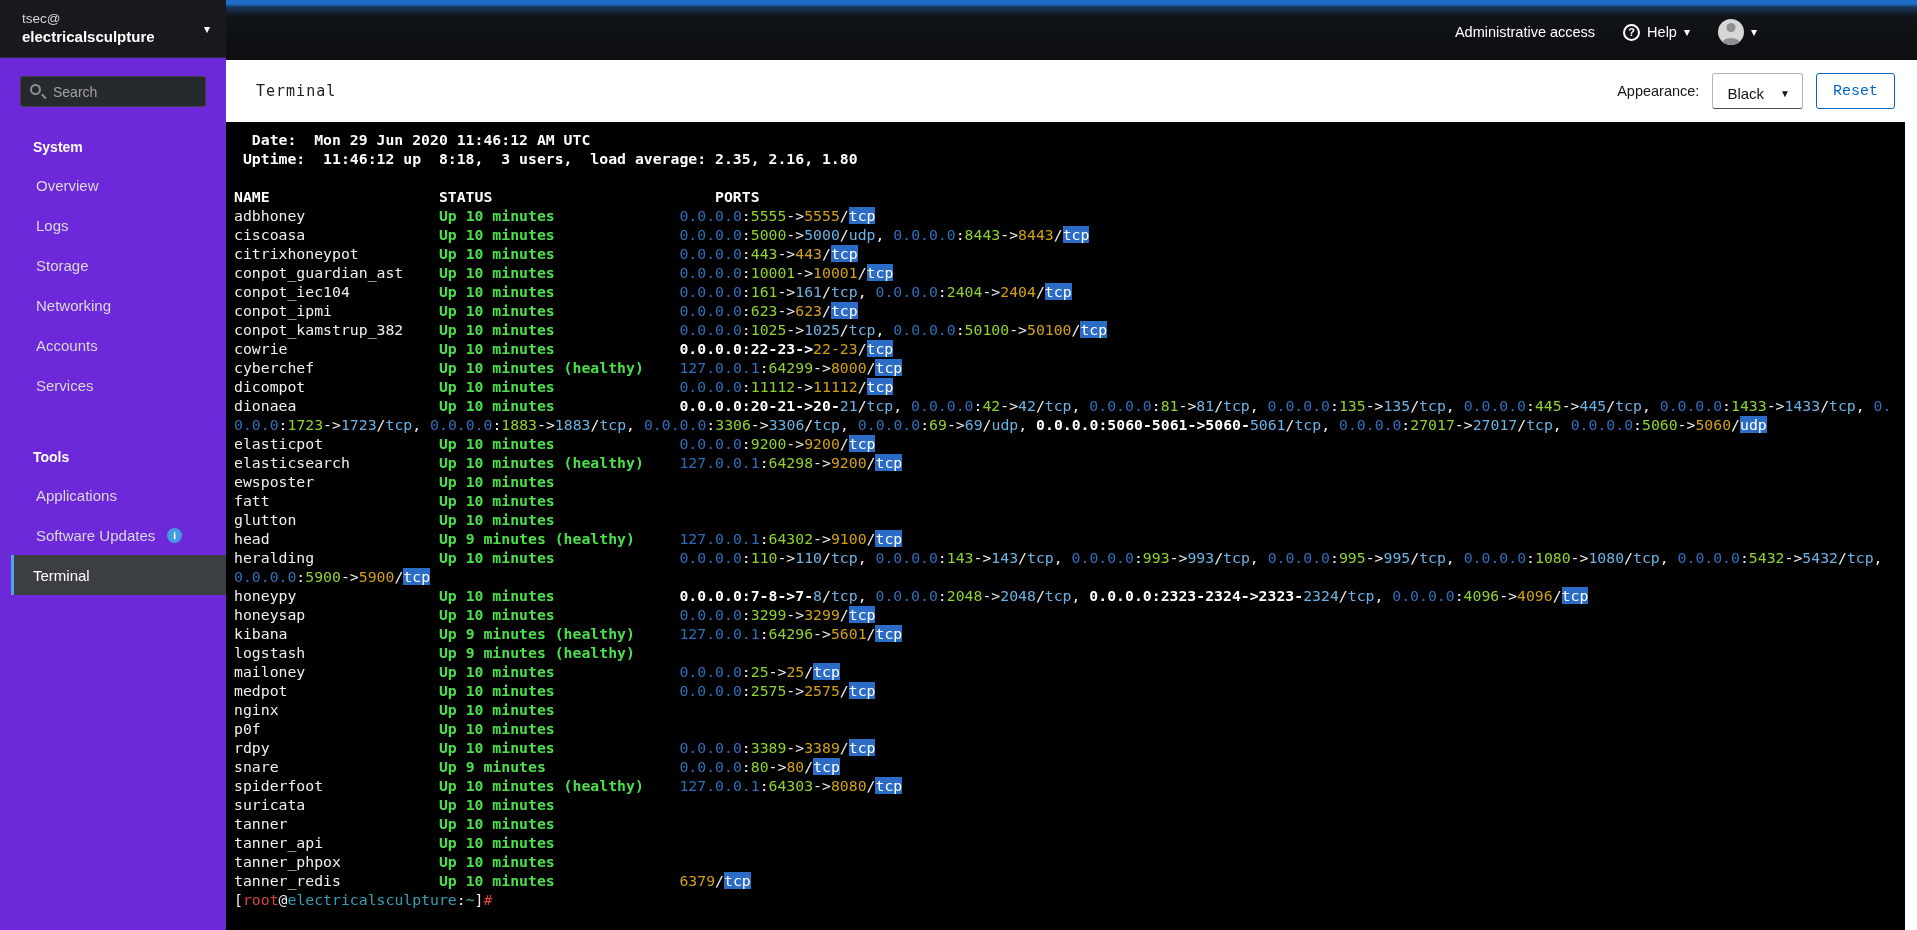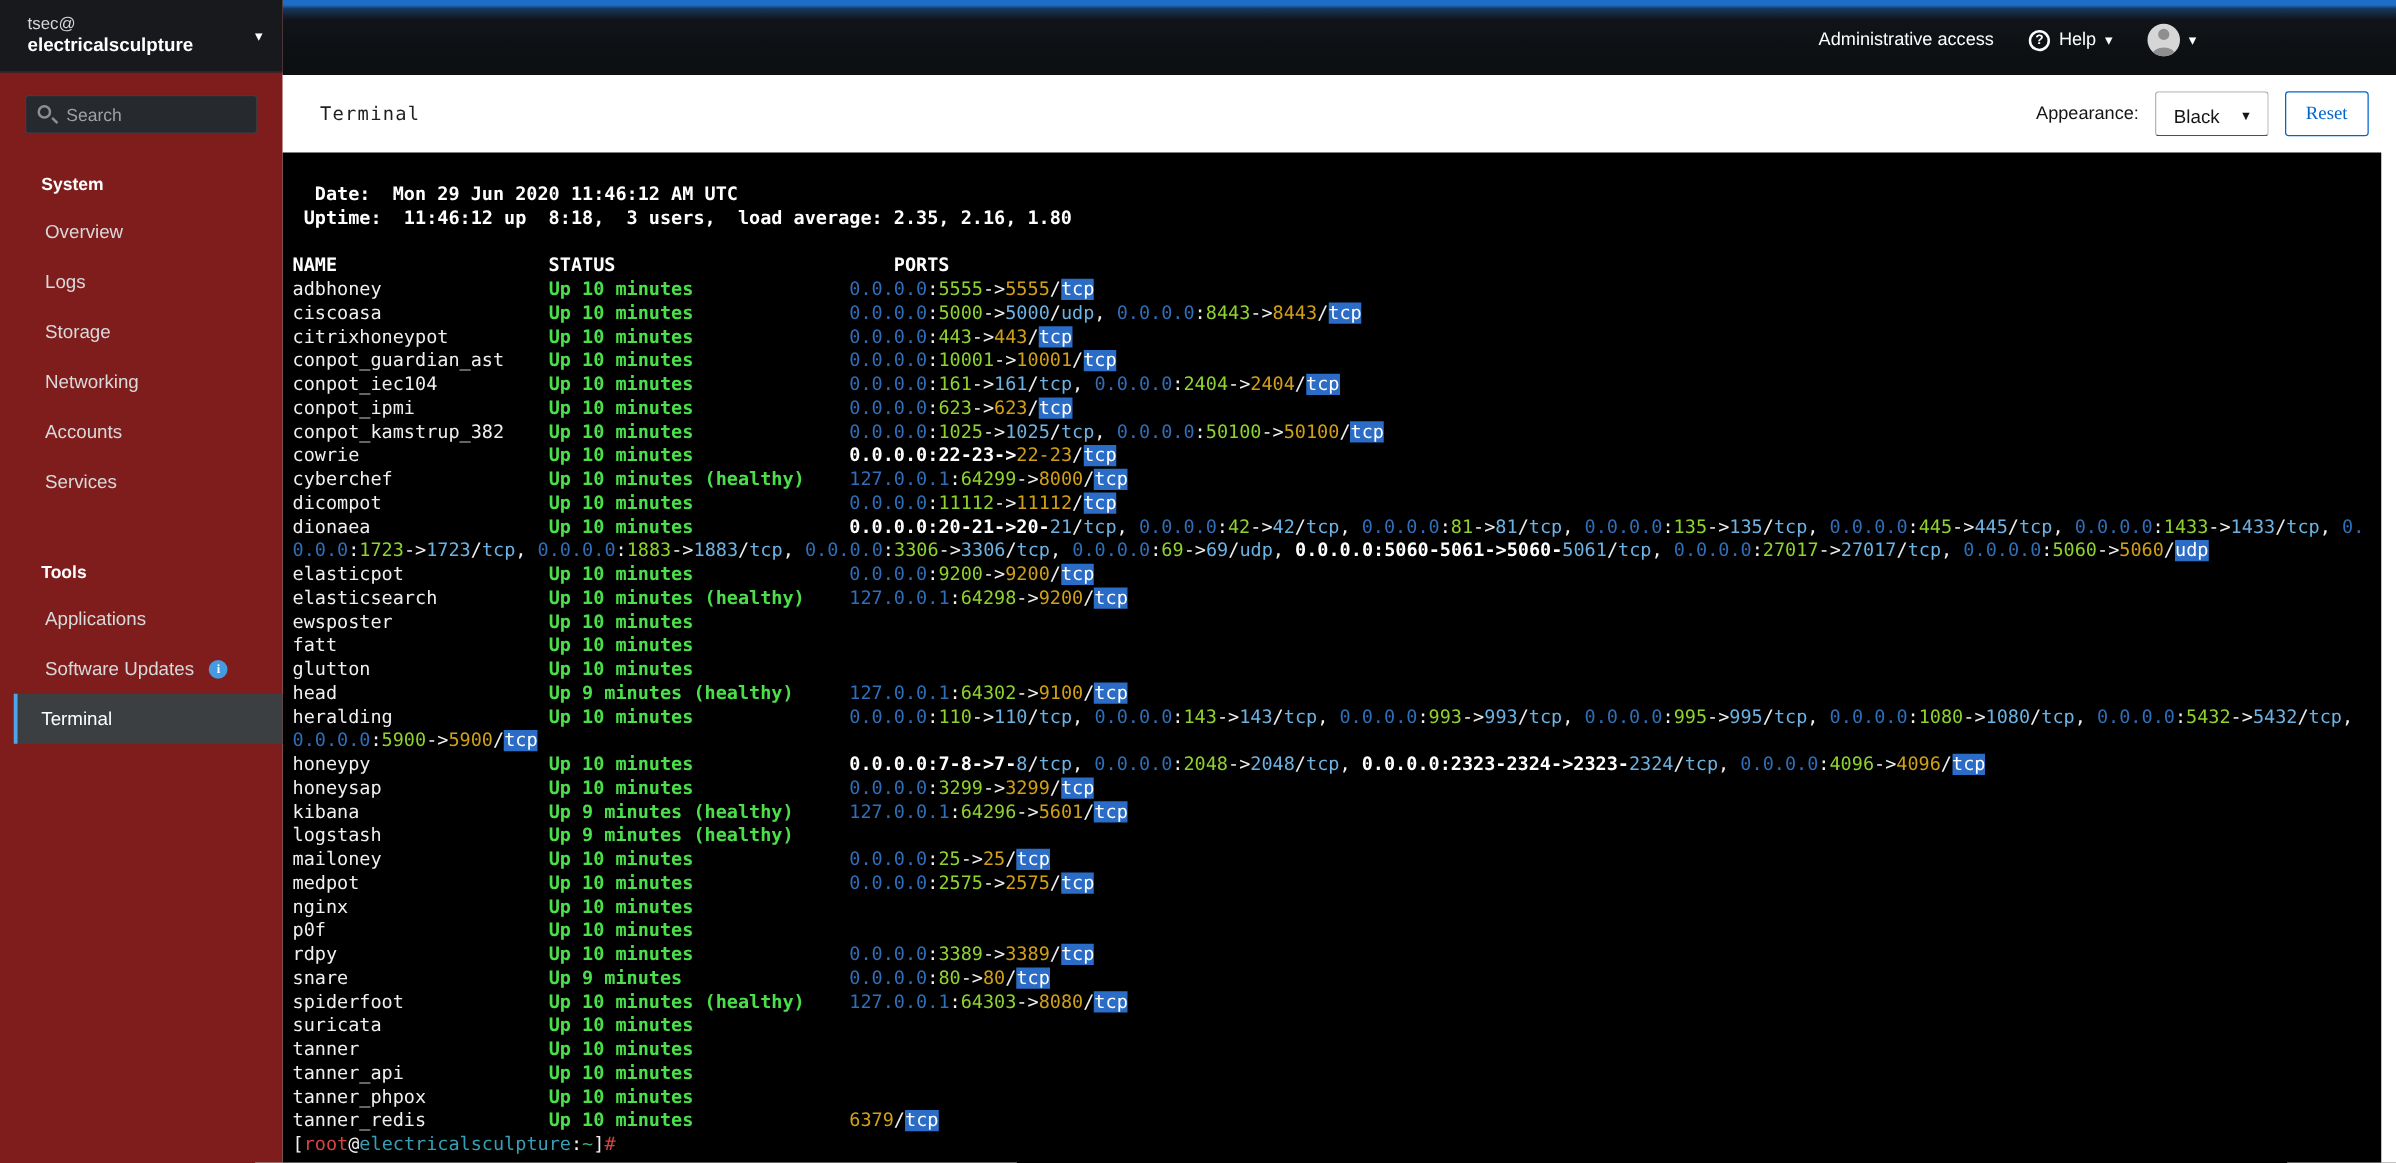--- a/index.html
+++ b/index.html
@@ -5,21 +5,21 @@
   :root{
     --accent-blue:#1e6ec8; --nav-active-border:#4fa5e8; --button-blue:#0066cc;
     --term-green:#4be04b; --term-src-green:#8fd42e; --term-ip-blue:#2f6fba;
     --term-light-blue:#6cb3e4; --term-orange:#d2a016; --term-highlight-bg:#2a6cc6;
     --prompt-red:#d64540; --prompt-teal:#35a0b5; --prompt-tilde-green:#3da873;
   }
   *{margin:0;padding:0;box-sizing:border-box}
   html,body{width:1917px;height:930px;overflow:hidden;background:#fff;
     font-family:"Liberation Sans",sans-serif;}
   
-  .sidebar{position:absolute;left:0;top:0;width:226px;height:930px;background:#7f1d1d;z-index:5;}
+  .sidebar{position:absolute;left:0;top:0;width:226px;height:930px;background:#6d28d9;z-index:5;}
   .account{height:58px;background:#17191c;border-bottom:1px solid #2b2e33;position:relative;
     padding:10px 18px 0 22px;cursor:pointer;}
   .acct-user{color:#d5d6d7;font-size:13.5px;line-height:17px;}
   .acct-host{color:#fff;font-size:15px;font-weight:700;line-height:20px;}
   .caret{color:#fff;font-size:12px;}
   .account .caret{position:absolute;right:16px;top:22px;}
   .search-wrap{position:relative;margin:18px 20px 6px 20px;}
   .search-wrap input{width:100%;height:31px;background:#26292e;border:1px solid #3c3f44;
     border-radius:3px;color:#d5d6d7;font-size:14px;padding:0 19px 0 32px;outline:none;}
   .search-wrap input::placeholder{color:#9fa2a5;}
@@ -57,24 +57,24 @@
   .page-title{font-family:"DejaVu Sans Mono","Liberation Mono",monospace;font-size:15px;
     color:#1f1f1f;padding-left:30px;letter-spacing:1px;}
   .header-right{margin-left:auto;display:flex;align-items:center;gap:13px;padding-right:22px;justify-content:flex-end;}
   .appearance-label{font-size:14.5px;color:#151515;}
   .select-box{display:flex;align-items:center;gap:16px;background:#fff;border:1px solid #b5b5b5;
     border-bottom:1px solid #4f4f4f;border-radius:3px;height:36px;padding:4px 12px 0 14px;
     font-size:15px;color:#151515;cursor:pointer;}
   .select-box .sel-caret{font-size:10px;color:#151515;}
   .reset-btn{height:36px;padding:0 16px;background:#fff;border:1px solid var(--button-blue);
     color:var(--button-blue);font-size:15px;border-radius:3px;cursor:pointer;
-    font-family:Liberation Serif, serif;}
+    font-family:Liberation Mono, monospace;}
   
   .terminal{position:absolute;left:226px;top:122px;right:12px;bottom:0;background:#000;
-    padding:24px 0 0 8px;overflow:hidden;cursor:text;}
+    padding:8px 0 0 8px;overflow:hidden;cursor:text;}
   .tline{white-space:pre;height:19px;line-height:19px;font-size:14.8px;
     font-family:"DejaVu Sans Mono","Liberation Mono",monospace;}
   .t-w{color:#f0f0f0;}
   .t-b{color:#fff;font-weight:700;}
   .t-st{color:var(--term-green);font-weight:700;}
   .t-sg{color:var(--term-src-green);}
   .t-ip{color:var(--term-ip-blue);}
   .t-lb{color:var(--term-light-blue);}
   .t-or{color:var(--term-orange);}
   .t-hl{color:#fff;background:var(--term-highlight-bg);}

